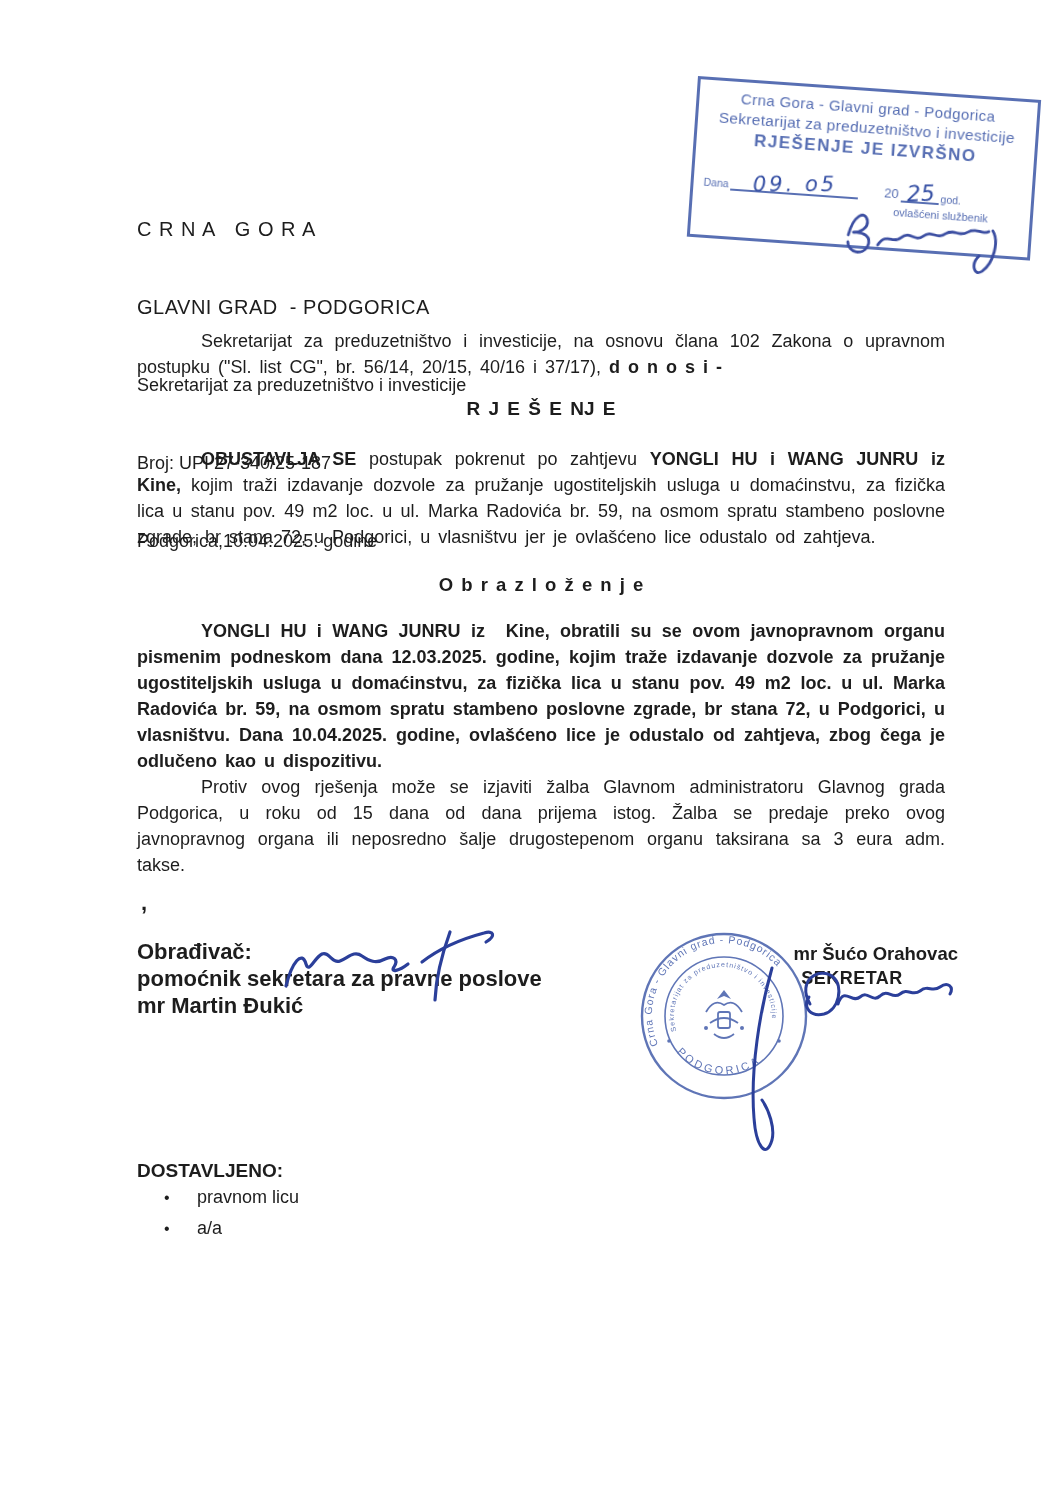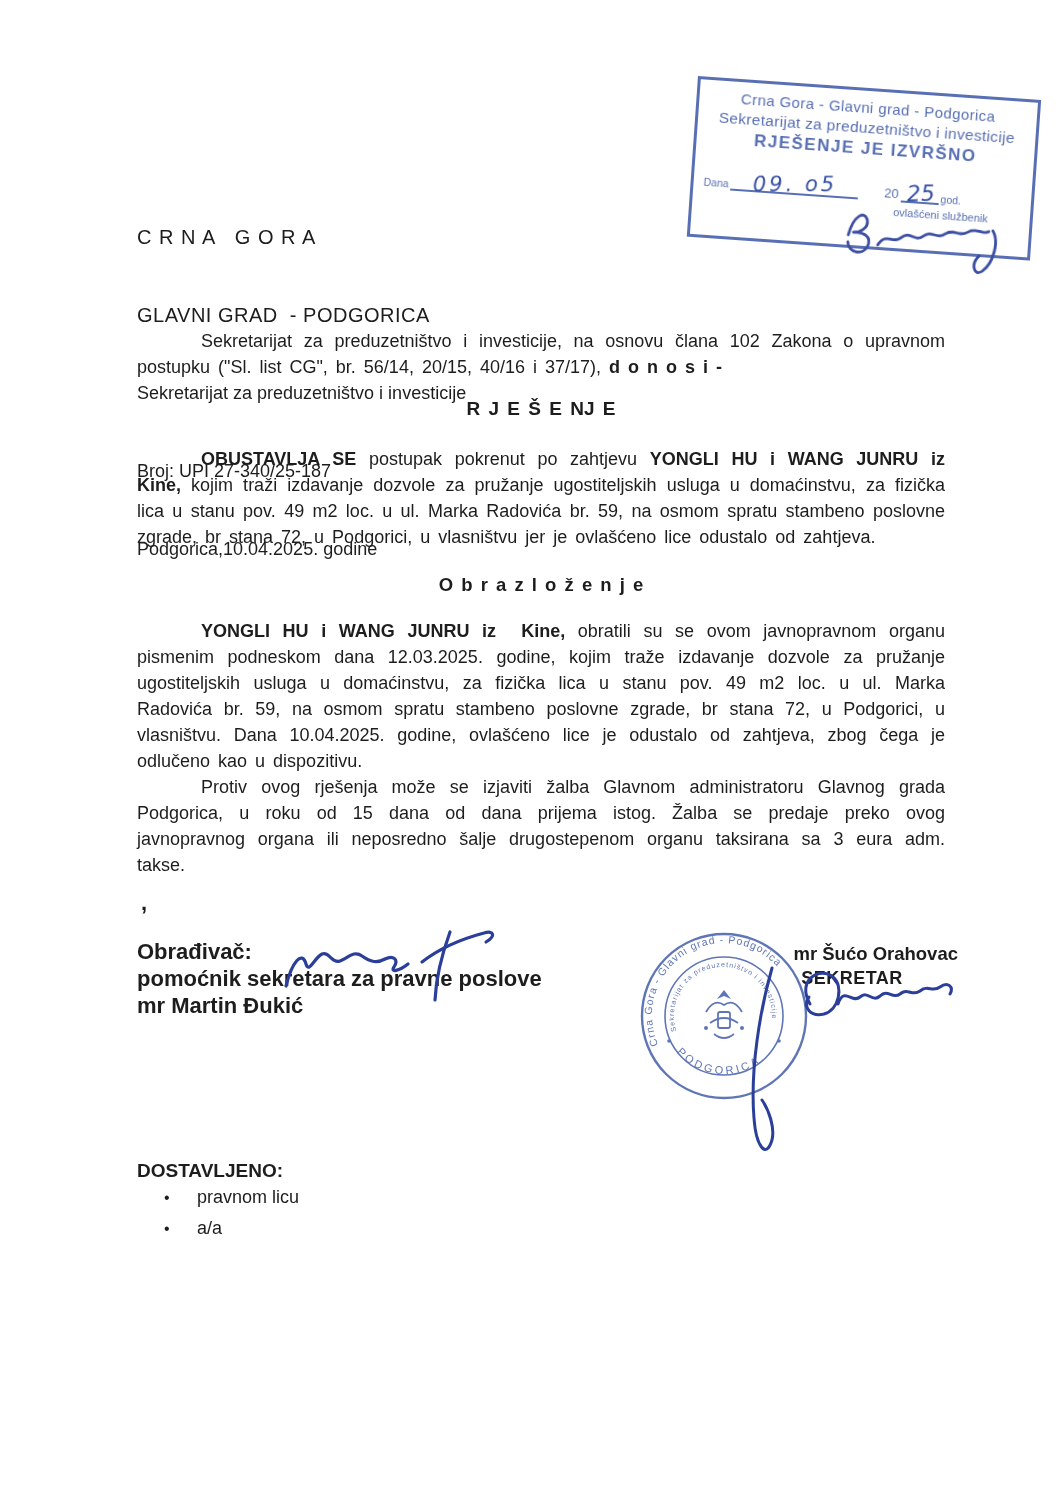--- a/index.html
+++ b/index.html
@@ -3,35 +3,35 @@
 <meta charset="utf-8">
 <style>
   * { box-sizing: border-box; }
   html,body { margin:0; padding:0; background:#ffffff; }
   .sheet {
     position:relative; width:1058px; height:1497px; background:#ffffff;
     font-family:"Liberation Sans", sans-serif; color:#1d1d1d; overflow:hidden;
   }
 
   
-  .header { position:absolute; left:137px; top:172px; white-space:pre-wrap; line-height:26px; }
+  .header { position:absolute; left:137px; top:164px; white-space:pre-wrap; line-height:26px; }
   .header .h1 { font-size:20px; letter-spacing:1px; }
   .header .h2 { font-size:20px; letter-spacing:0.5px; }
   .header .h3, .header .h4, .header .h5 { font-size:18px; }
 
   
   .content { position:absolute; left:137px; top:328px; width:808px;
              font-size:18px; line-height:26px; text-align:justify; word-spacing:3px; }
   .content p { margin:0; text-indent:64px; }
   .doc-title { text-align:center; text-indent:0 !important; font-weight:bold; font-size:19px;
                margin-top:16px !important; white-space:pre-wrap; }
   .sec-title { text-align:center; text-indent:0 !important; font-weight:bold; font-size:18.5px;
                margin-top:22px !important; white-space:pre-wrap; }
   .p-decision { margin-top:24px !important; }
-  .p-two { margin-top:20px !important; }
+  .p-two { margin-top:20px !important;font-weight:bold; }
   b.sp { white-space:pre-wrap; }
 
   .comma-mark { position:absolute; left:141px; top:890px; font-size:22px; font-weight:bold; }
 
   
   .left-sign-block { position:absolute; left:137px; top:938px; font-size:22px; line-height:27px; font-weight:bold; }
   .right-sign-block { position:absolute; left:746px; top:941px; width:212px; text-align:center; z-index:4; }
   .right-sign-block .nm { font-size:18.5px; font-weight:bold; line-height:25px; white-space:nowrap;text-align:right; }
   .right-sign-block .rl { font-size:18px; font-weight:bold; letter-spacing:0.5px; line-height:25px; }
 

